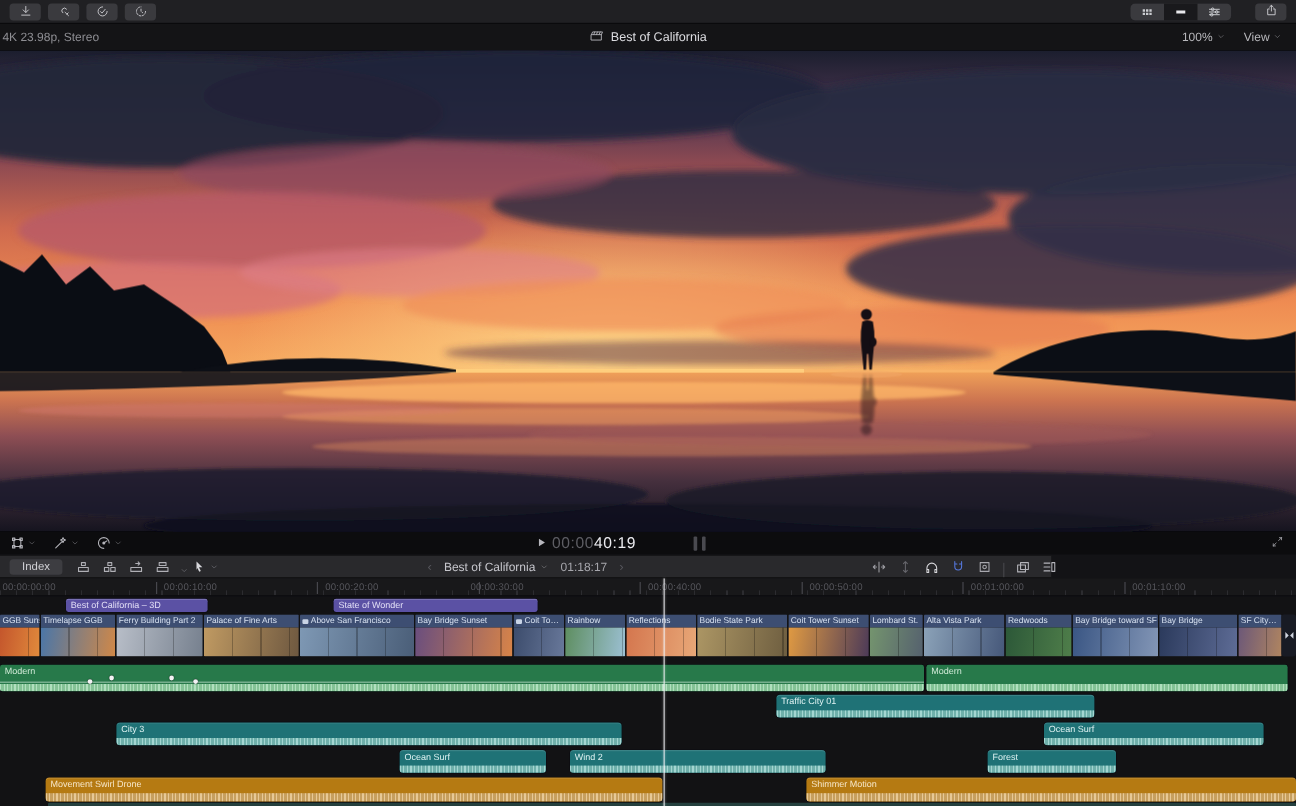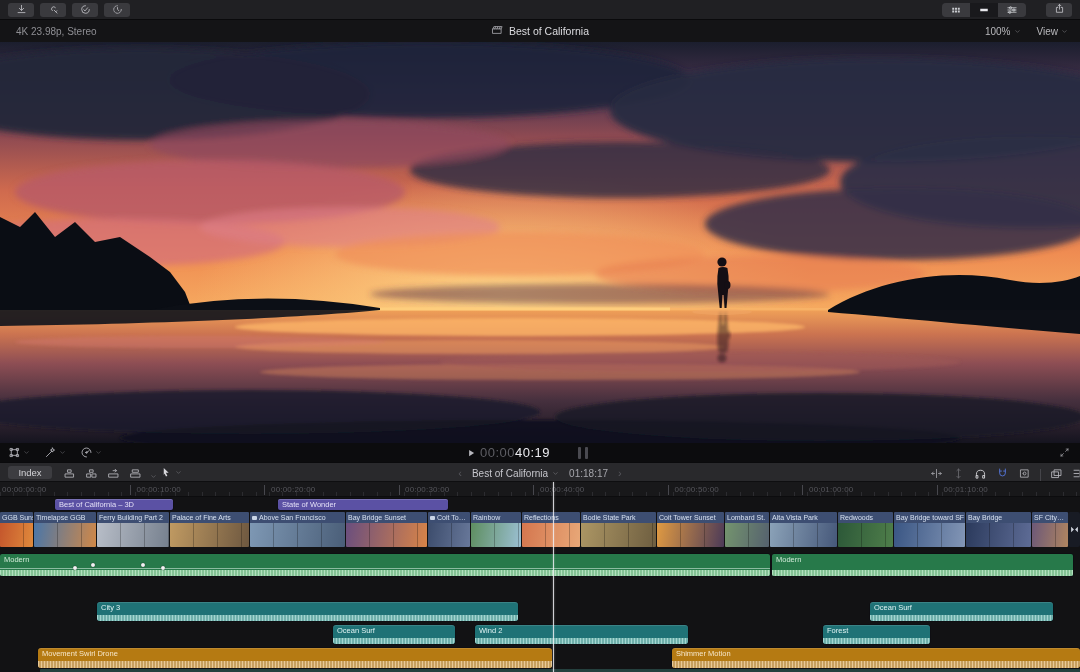--- a/index.html
+++ b/index.html
@@ -17,51 +17,51 @@
   .seg { display:flex; background:#2b2b2f; border-radius:4px; overflow:hidden; }
   .seg .cell { width:28px; height:14px; display:flex; align-items:center; justify-content:center;
                background:#3a3a3e; color:#caccd0; border:none; }
   .seg .cell.active { background:#19191c; color:#e8e8ec; }
   .seg .cell svg { width:12px; height:12px; }
   .share-gap { width:8px; }
 
   
   .viewer-header { position:absolute; left:0; top:20px; width:1080px; height:22px; background:#141416;
                    display:flex; align-items:center; font-size:10px; }
-  .fmt { position:absolute; left:16px; color:#8e8e93; }
+  .fmt { position:absolute; left:2px; color:#8e8e93; }
   .vh-center { position:absolute; left:0; right:0; display:flex; justify-content:center; align-items:center;
                gap:6px; color:#dcdce0; font-size:10.5px; }
   .vh-center svg { width:12px; height:12px; color:#a8a8ae; }
   .vh-right { position:absolute; right:12px; display:flex; gap:16px; color:#b8b8bc; }
   .menu { display:flex; align-items:center; gap:3px; }
   .menu svg { width:7px; height:7px; color:#8a8a8e; }
 
   
   .viewer { position:absolute; left:0; top:42px; width:1080px; height:401px; background:#000; }
   .viewer svg { display:block; }
 
   
   .transport { position:absolute; left:0; top:443px; width:1080px; height:19px; background:#0c0c0e;
                display:flex; align-items:center; }
   .vtools { position:absolute; left:8px; display:flex; gap:14px; align-items:center; }
   .vtool { display:flex; align-items:center; gap:2px; color:#b4b4ba; }
   .vtool svg.main { width:13px; height:13px; }
   .vtool svg.chev { width:7px; height:7px; color:#7a7a80; }
-  .tc-wrap { position:absolute; left:466px; display:flex; align-items:center; gap:4px;text-align:right; }
+  .tc-wrap { position:absolute; left:446px; display:flex; align-items:center; gap:4px;text-align:right; }
   .tc-wrap .play svg { width:10px; height:10px; color:#b8b8be; }
   .timecode { font-size:13px; letter-spacing:0.5px; }
   .timecode .dim { color:#5e5e64; }
   .timecode .lit { color:#ececf0; }
   .meters { position:absolute; left:578px; display:flex; gap:4px; }
   .meters i { width:3px; height:12px; background:#4a4a50; border-radius:1px; }
   .fs-btn { position:absolute; right:10px; color:#9a9aa0; }
   .fs-btn svg { width:11px; height:11px; }
 
   
-  .tl-toolbar { position:absolute; left:0; top:462px; width:1080px; height:20px; background:#29292c;
+  .tl-toolbar { position:absolute; left:0; top:462px; width:876px; height:20px; background:#29292c;
                 border-top:1px solid #0a0a0c; border-bottom:1px solid #0e0e10; }
   .index-btn { position:absolute; left:8px; top:3px; width:44px; height:13px; background:#3d3d41; border:none;
                border-radius:3px; color:#d2d2d6; font-size:9.5px; line-height:13px; text-align:center; }
   .edit-group { position:absolute; left:62px; top:3px; display:flex; gap:7px; align-items:center; color:#b0b0b6; }
   .edit-group svg { width:15px; height:13px; }
   .edit-group .chev svg { width:7px; height:7px; color:#808086; }
   .tool-group { position:absolute; left:160px; top:3px; display:flex; gap:3px; align-items:center; color:#d8d8dc; }
   .tool-group svg.main { width:12px; height:12px; }
   .tool-group svg.chev { width:7px; height:7px; color:#808086; }
   .tl-center { position:absolute; left:0; right:0; top:0; height:20px; display:flex; justify-content:center;
@@ -377,21 +377,21 @@
       </div>
   </div>
 
   <div class="ruler" id="ruler">
       <span class="rlabel" style="left: 2px;">00:00:00:00</span>
       <span class="rtick" style="left: 129.5px;"></span>
       <span class="rlabel" style="left: 136.5px;">00:00:10:00</span>
       <span class="rtick" style="left: 264px;"></span>
       <span class="rlabel" style="left: 271px;">00:00:20:00</span>
       <span class="rtick" style="left: 398.5px;"></span>
-      <span class="rlabel" style="left: 405px;">00:00:30:00</span>
+      <span class="rlabel" style="left: 392px;">00:00:30:00</span>
       <span class="rtick" style="left: 533px;"></span>
       <span class="rlabel" style="left: 540px;">00:00:40:00</span>
       <span class="rtick" style="left: 667.5px;"></span>
       <span class="rlabel" style="left: 674.5px;">00:00:50:00</span>
       <span class="rtick" style="left: 802px;"></span>
       <span class="rlabel" style="left: 809px;">00:01:00:00</span>
       <span class="rtick" style="left: 936.5px;"></span>
       <span class="rlabel" style="left: 943.5px;">00:01:10:00</span>
     </div>
 
@@ -513,20 +513,24 @@
         <div class="kline"></div>
         <div class="kdot" style="left: 73px; top: 12px;"></div>
         <div class="kdot" style="left: 91px; top: 9px;"></div>
         <div class="kdot" style="left: 141px; top: 9px;"></div>
         <div class="kdot" style="left: 161px; top: 12px;"></div>
       </div>
       <div class="mclip" style="left: 772px; width: 301px;">
         <span class="label">Modern</span>
         <div class="wave"></div>
       </div>
+      <div class="aclip" style="left: 647px; width: 265px; top: 82px;">
+        <span class="label">Traffic City 01</span>
+        <div class="wave"></div>
+      </div>
       <div class="aclip" style="left: 97px; width: 421px; top: 105px;">
         <span class="label">City 3</span>
         <div class="wave"></div>
       </div>
       <div class="aclip" style="left: 870px; width: 183px; top: 105px;">
         <span class="label">Ocean Surf</span>
         <div class="wave"></div>
       </div>
       <div class="aclip" style="left: 333px; width: 122px; top: 128px;">
         <span class="label">Ocean Surf</span>

